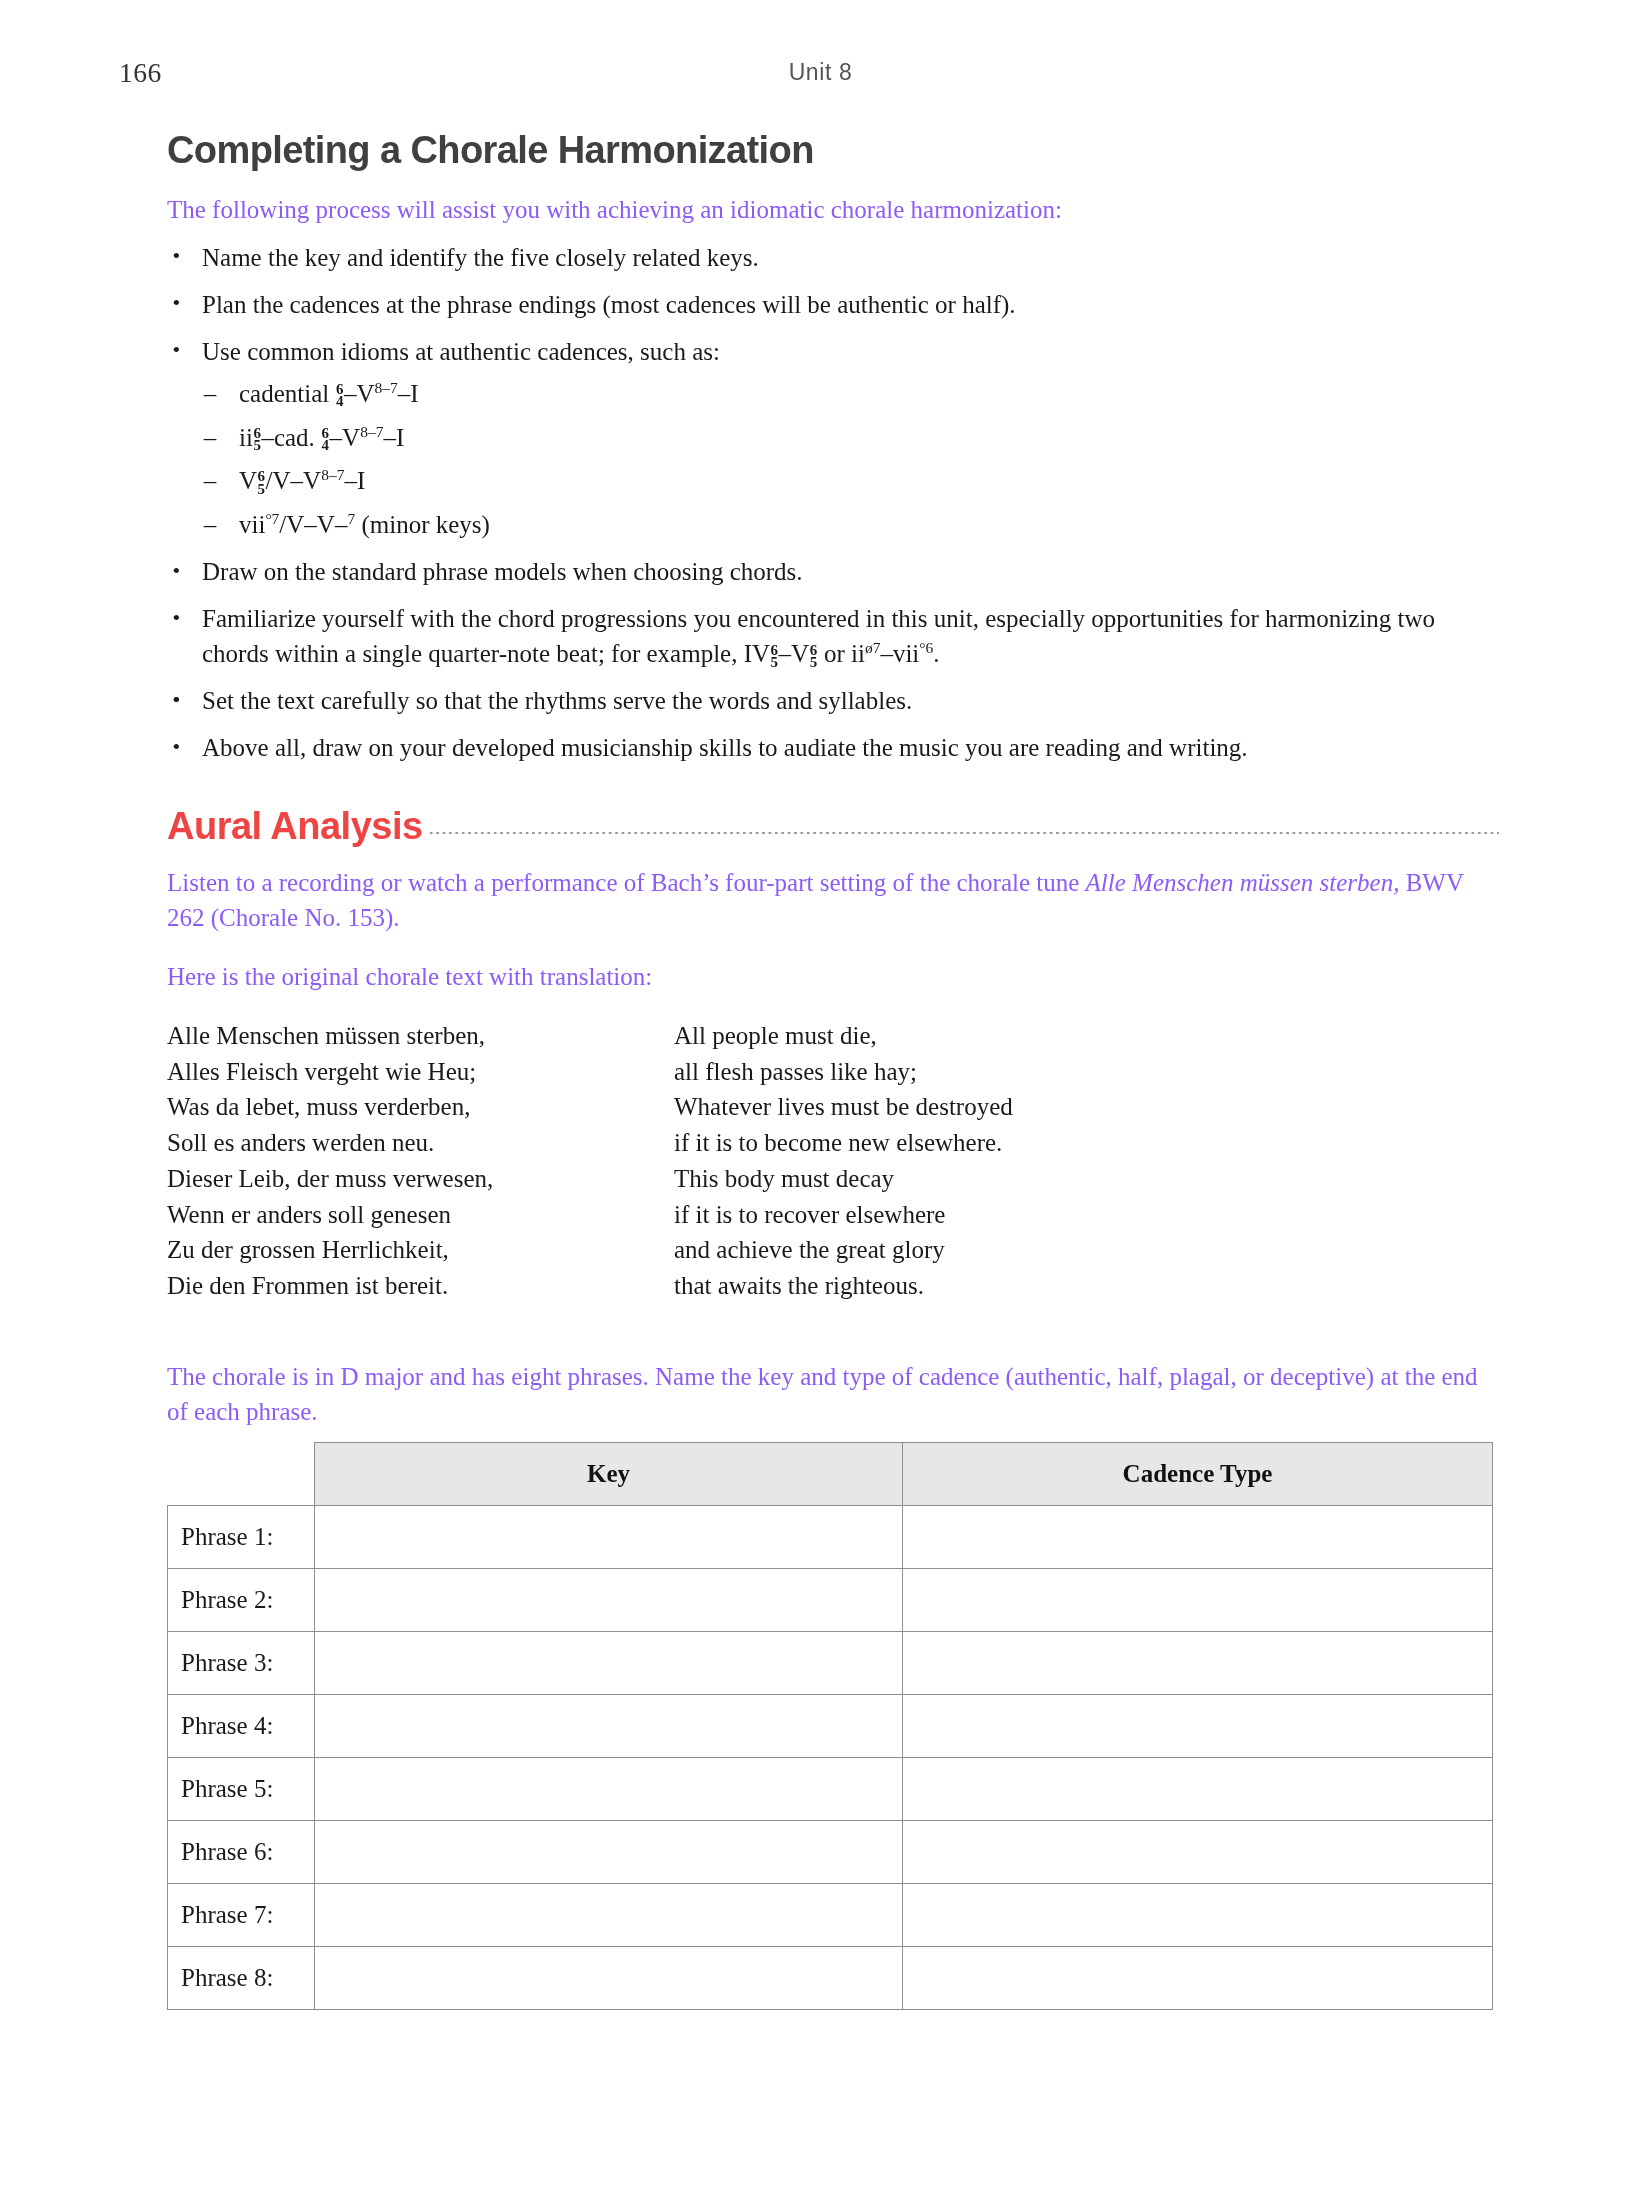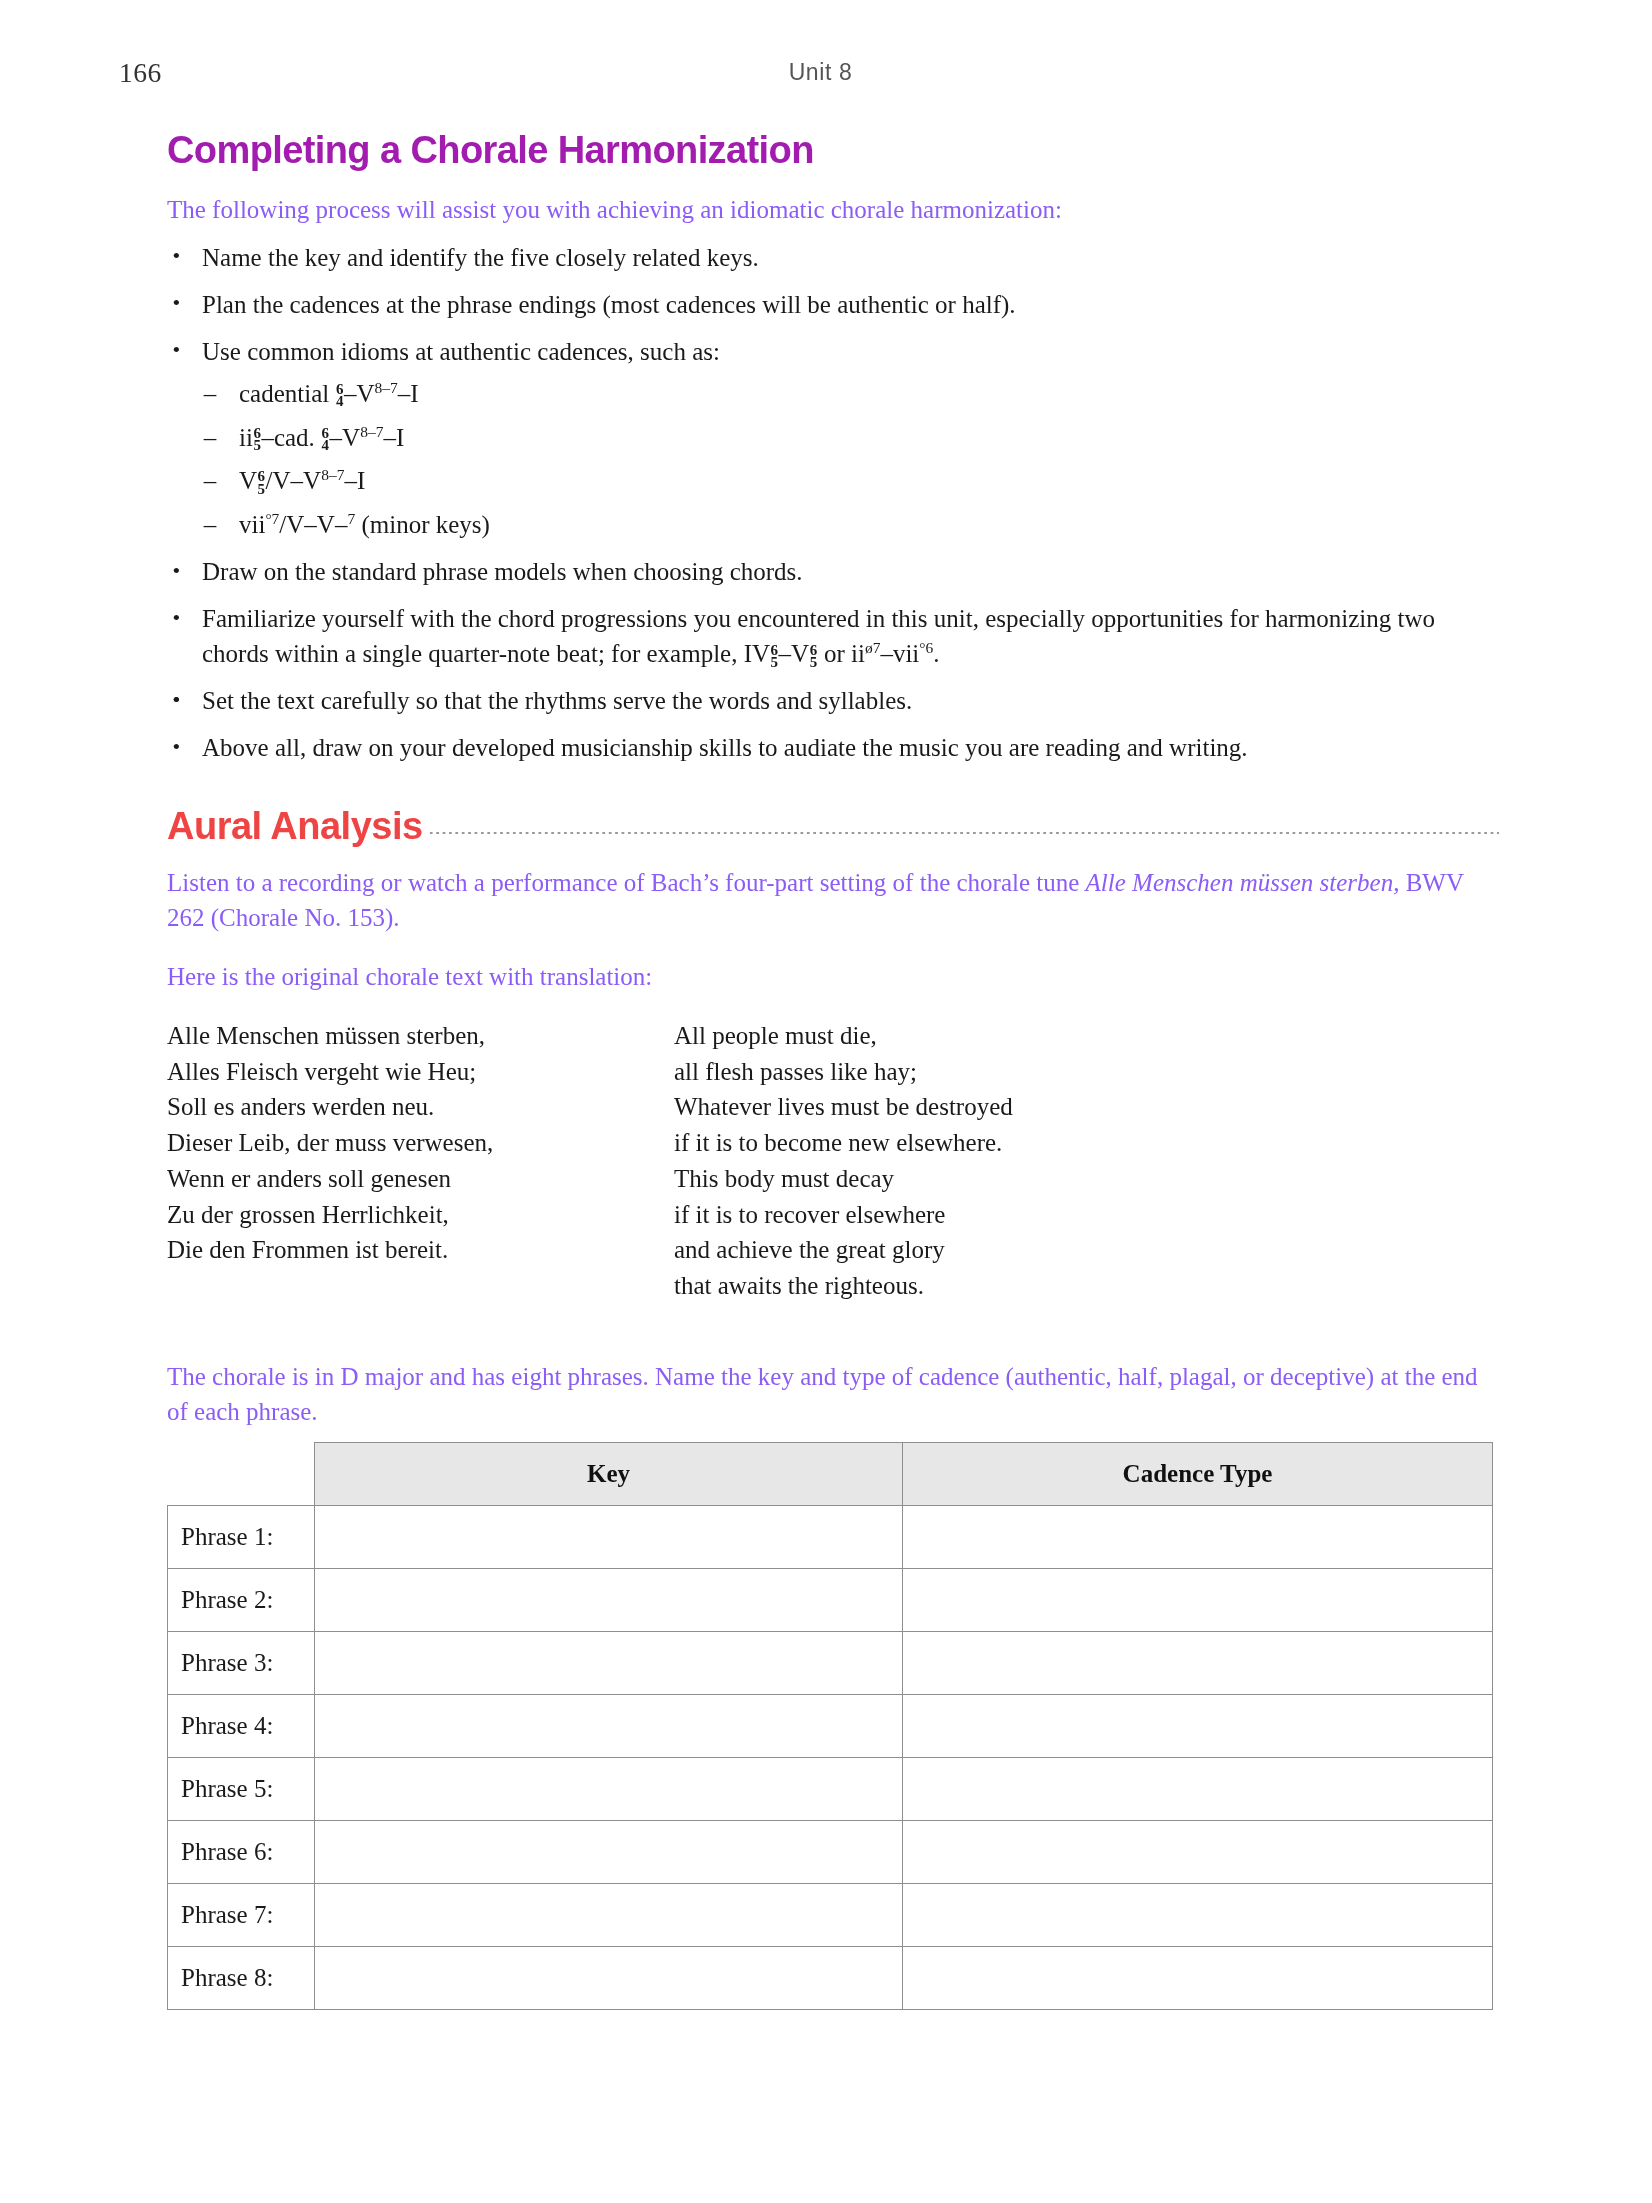--- a/index.html
+++ b/index.html
@@ -54,21 +54,21 @@
     top: 129px;
     width: 1332px;
   }
 
   h1.section-title {
     font-family: "Liberation Sans", sans-serif;
     font-weight: bold;
     font-size: 38px;
     letter-spacing: -0.6px;
     margin: 0 0 20px 0;
-    color: #a21caf;
+    color: #404040;
     line-height: 1.12;
   }
 
   p.body {
     font-size: 25px;
     line-height: 1.40;
     margin: 0 0 13px 0;
     color: #8b5cf6;
   }
 
@@ -292,20 +292,21 @@
     <p class="body">
       <span>Listen to a recording or watch a performance of Bach’s four-part setting of the chorale tune </span><em>Alle Menschen müssen sterben,</em><span> BWV 262 (Chorale No. 153).</span>
     </p>
 
     <p class="body" style="margin-top:24px;">Here is the original chorale text with translation:</p>
 
     <div class="chorale-block">
       <div class="chorale-col left">
         <div class="ln">Alle Menschen müssen sterben,</div>
         <div class="ln">Alles Fleisch vergeht wie Heu;</div>
+        <div class="ln">Was da lebet, muss verderben,</div>
         <div class="ln">Soll es anders werden neu.</div>
         <div class="ln">Dieser Leib, der muss verwesen,</div>
         <div class="ln">Wenn er anders soll genesen</div>
         <div class="ln">Zu der grossen Herrlichkeit,</div>
         <div class="ln">Die den Frommen ist bereit.</div>
       </div>
       <div class="chorale-col right">
         <div class="ln">All people must die,</div>
         <div class="ln">all flesh passes like hay;</div>
         <div class="ln">Whatever lives must be destroyed</div>

